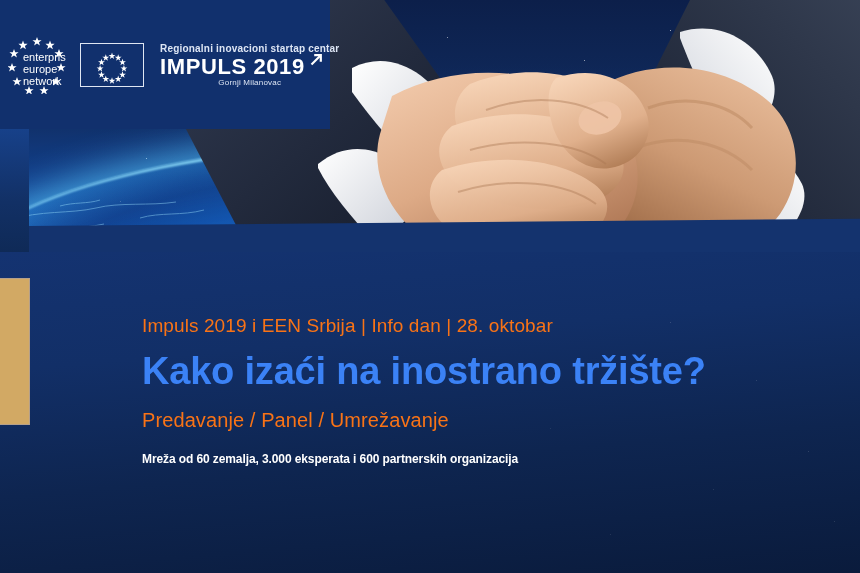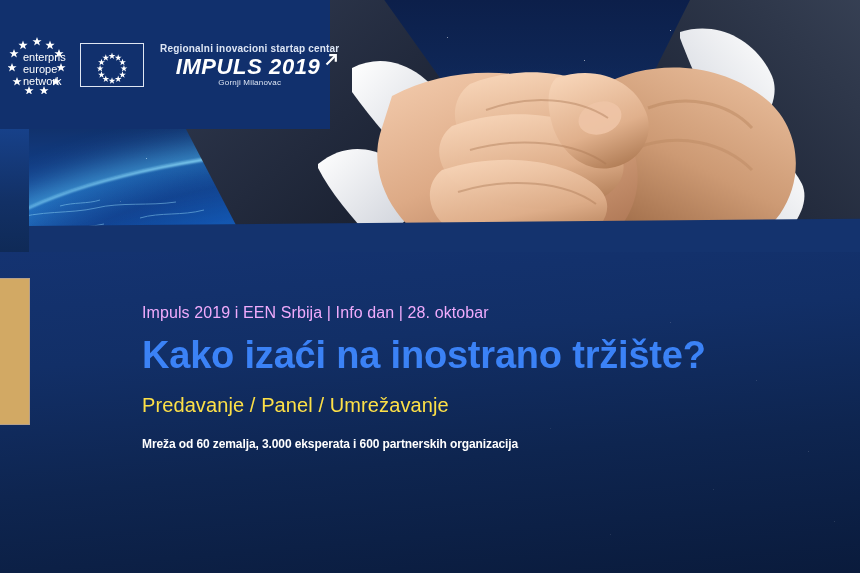--- a/index.html
+++ b/index.html
@@ -105,23 +105,22 @@
 
   .impuls-block {
     margin-left:16px; color:#ffffff; text-align:center; flex:none;
   }
   .impuls-kicker {
     font-size:10px; letter-spacing:.2px; color:#dde5f4;
     white-space:nowrap; margin-bottom:2px;font-weight:bold;
   }
   .impuls-title {
     font-size:22px; font-weight:700; letter-spacing:.6px;
-    white-space:nowrap; display:flex; align-items:flex-start; justify-content:flex-end;
+    white-space:nowrap; display:flex; align-items:flex-start; justify-content:flex-start;
     line-height:1;
-    font-style:italic;
   }
   .impuls-arrow { width:16px; height:16px; margin-left:3px; margin-top:-4px; flex:none; }
   .impuls-arrow svg { width:100%; height:100%; display:block; }
   .impuls-sub {
     font-size:8px; color:#dde5f4; letter-spacing:.2px;
     white-space:nowrap;
   }
 
   
   .lower {
@@ -145,29 +144,29 @@
     background:#d2a964;
     border-right:1px solid #b5a08a;
     border-top:1px solid #b5a08a;
     border-bottom:1px solid #b5a08a;
   }
 
   .text-col {
     position:absolute; left:142px; top:303px; width:700px;
   }
   .kicker {
-    font-size:16px; font-weight:400; color:#f0abfc; letter-spacing:.1px;
-    line-height:1.2; white-space:nowrap;
+    font-size:19px; font-weight:400; color:#f97316; letter-spacing:.1px;
+    line-height:1.2; white-space:nowrap;margin-top:12px;
   }
   .headline {
     font-size:38px; font-weight:700; color:#3b82f6; letter-spacing:-.2px;
     line-height:1.12; margin-top:12px; white-space:nowrap;
   }
   .formats {
-    font-size:20px; font-weight:400; color:#fde047; letter-spacing:.1px;
+    font-size:20px; font-weight:400; color:#f97316; letter-spacing:.1px;
     margin-top:17px; white-space:nowrap;
   }
   .stat {
     font-size:12px; font-weight:700; color:#ffffff; letter-spacing:-.1px;
     margin-top:20px; white-space:nowrap;
   }
 </style>
 </head>
 <body>
 

